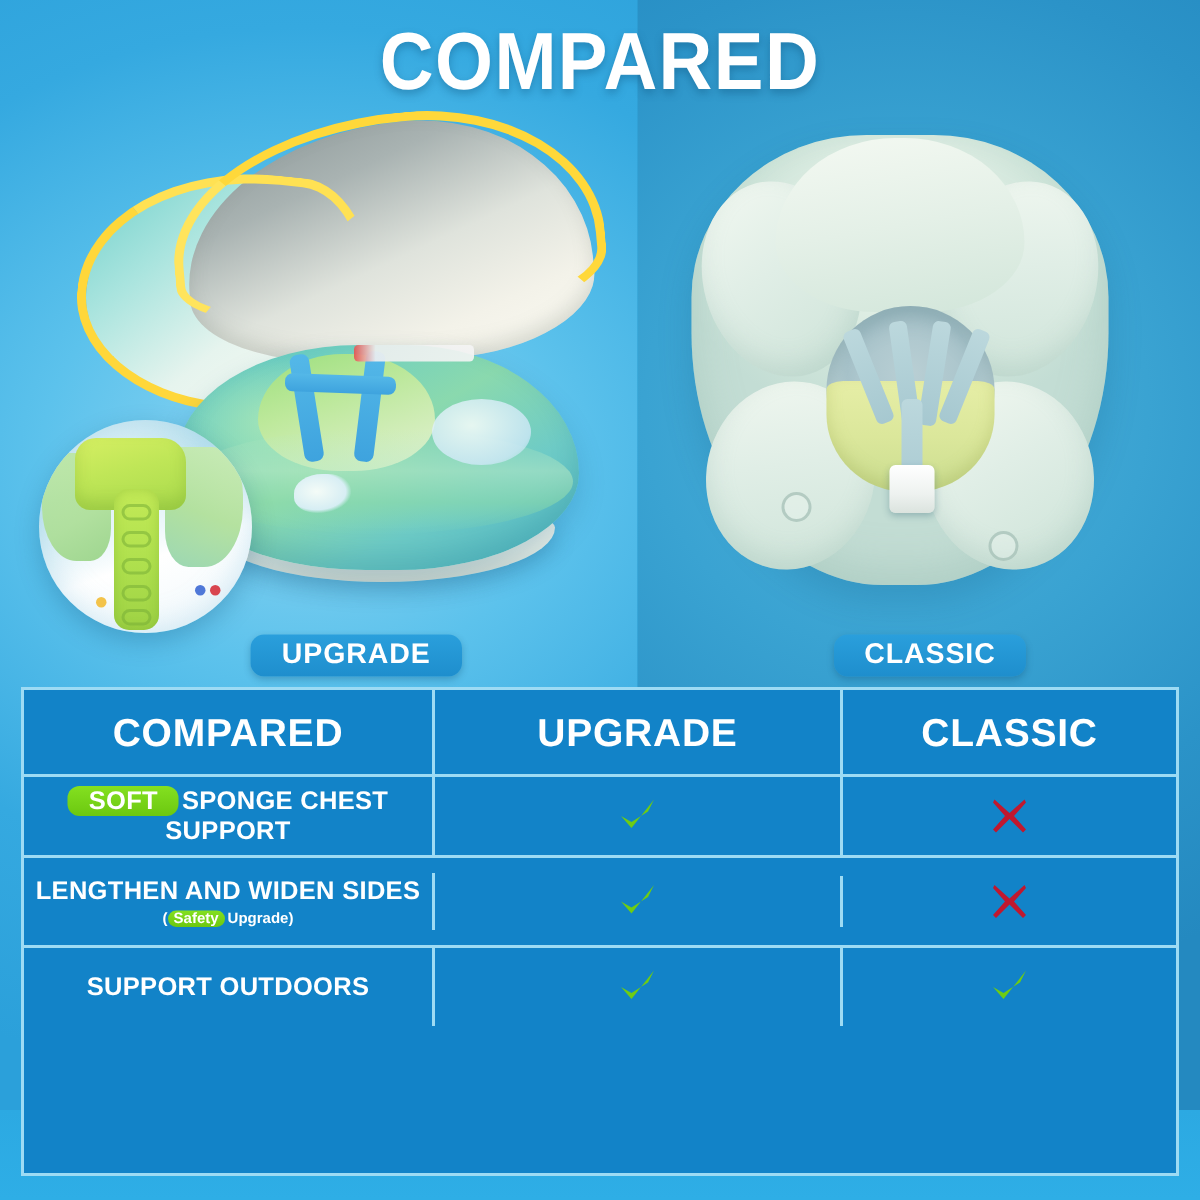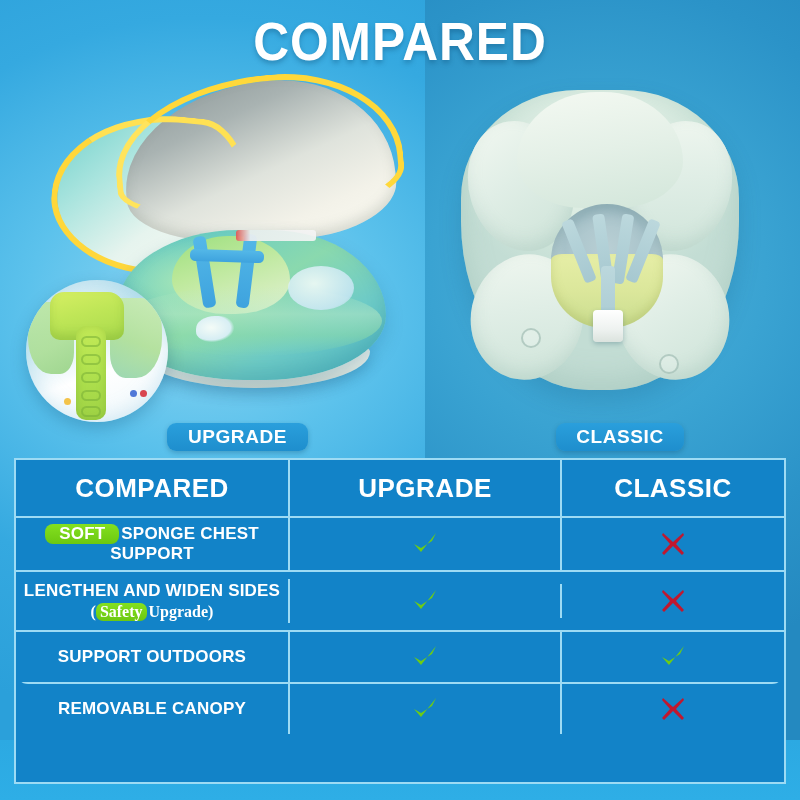--- a/index.html
+++ b/index.html
@@ -273,22 +273,22 @@
   .trow.r3 { height:48px; }
   .trow.r4 { height:52px;border-radius:12px; }
   .trow.r5 { height:50px; }
 
   .feat-text {
     font-size:17px; font-weight:bold; letter-spacing:.2px;
     font-family:"Liberation Sans Narrow","Liberation Sans",sans-serif;
     line-height:1.15;
   }
   .feat-sub {
-    font-size:16px; font-weight:bold; margin-top:3px;
-    font-family:Liberation Serif, serif;
+    font-size:10px; font-weight:bold; margin-top:3px;
+    font-family:Liberation Sans, sans-serif;
   }
   .hl {
     display:inline-block;
     background:linear-gradient(180deg,#84e020 0%,#6cc810 100%);
     color:#ffffff;
     border-radius:8px;
     padding:0 14px;
     margin-right:2px;
   }
   .hl.sm { border-radius:7px; padding:0 4px; }
@@ -435,33 +435,14 @@
     </div>
     <div class="tcell c-classic">
       <span class="mark yes">
         <svg width="30" height="30" viewBox="0 0 30 30">
             <path d="M4 15 L11 23 L26 4 L22 12 L11 19 Z" fill="#6ecc14"></path>
           </svg>
       </span>
     </div>
   </div>
 
-  <div class="trow r5">
-    <div class="tcell c-feature">
-      <div class="feat-text">REMOVABLE CANOPY</div>
-    </div>
-    <div class="tcell c-upgrade">
-      <span class="mark yes">
-        <svg width="30" height="30" viewBox="0 0 30 30">
-            <path d="M4 15 L11 23 L26 4 L22 12 L11 19 Z" fill="#6ecc14"></path>
-          </svg>
-      </span>
-    </div>
-    <div class="tcell c-classic">
-      <span class="mark no">
-        <svg width="30" height="30" viewBox="0 0 30 30">
-            <path d="M5 4 L15 13 L25 4 L26 6 L18 15 L26 24 L24 26 L15 17 L6 26 L4 24 L12 15 L4 6 Z" fill="#c0182f"></path>
-          </svg>
-      </span>
-    </div>
-  </div>
 
 </div>
 
 </body></html>

